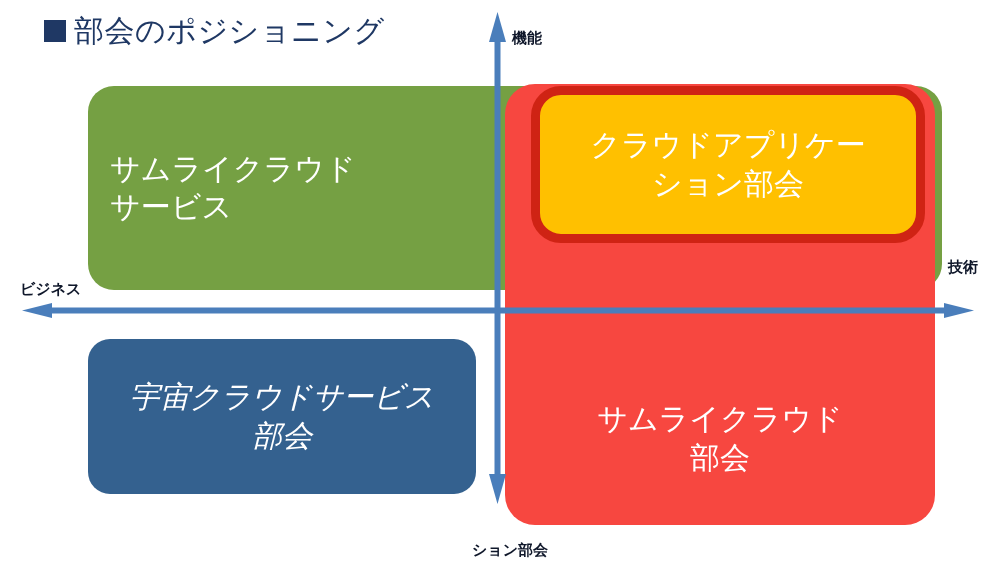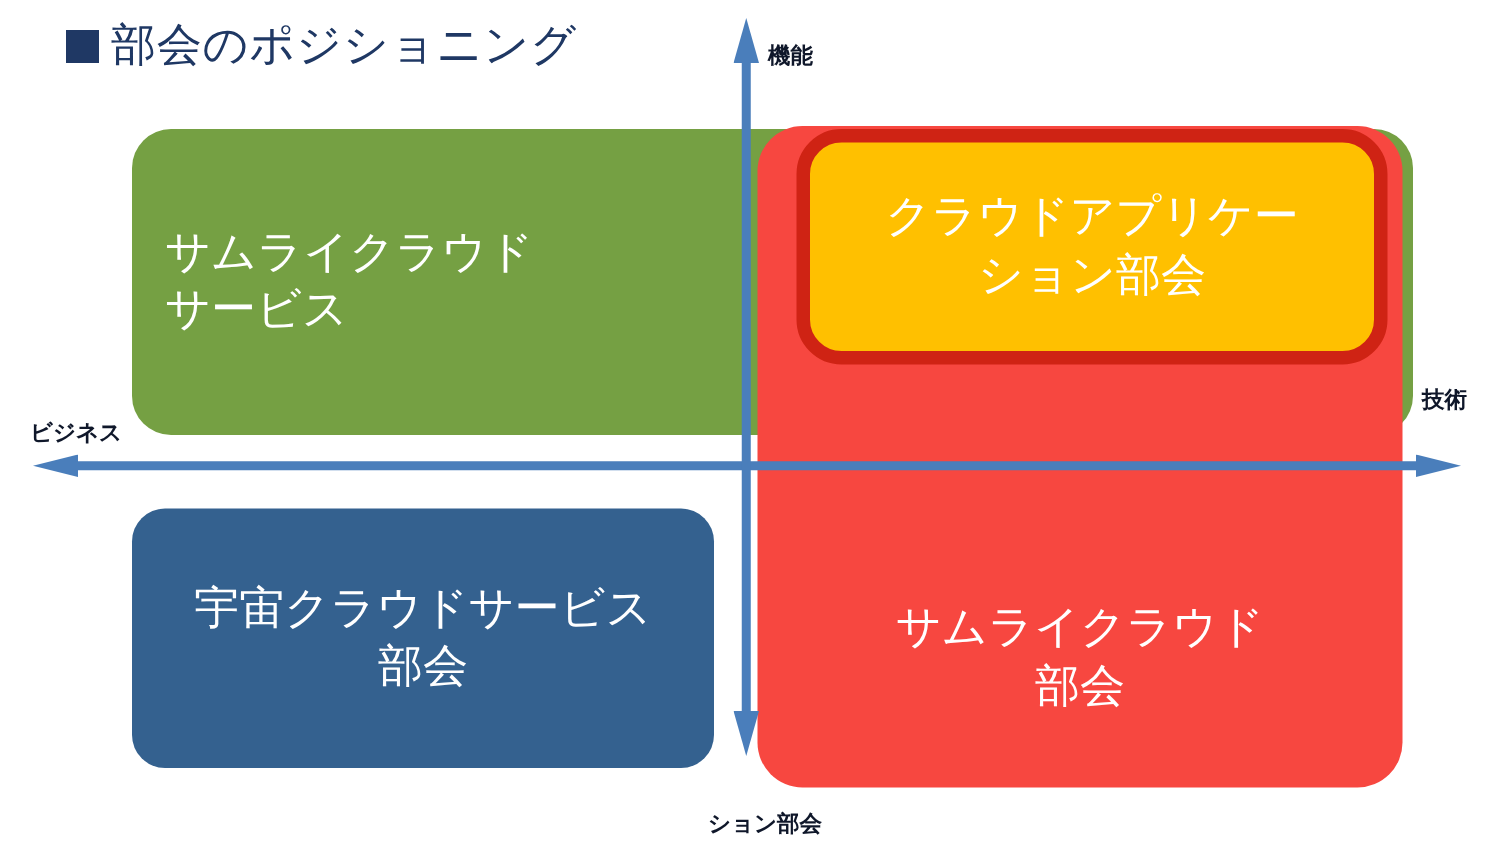--- a/index.html
+++ b/index.html
@@ -96,26 +96,27 @@
     align-items: center;
     text-align: center;
     z-index: 5;
   }
 
   
   .box-blue {
     left: 88px;
     top: 339px;
     width: 388px;
-    height: 173px;
+    height: 155px;
     background: #34618f;
     border-radius: 22px;
     align-items: center;
     text-align: center;
     z-index: 4;
+    font-style: italic;
   }
 
   
   .axis-h {
     position: absolute;
     left: 22px;
     top: 303px;
     width: 952px;
     height: 15px;
     z-index: 6;

